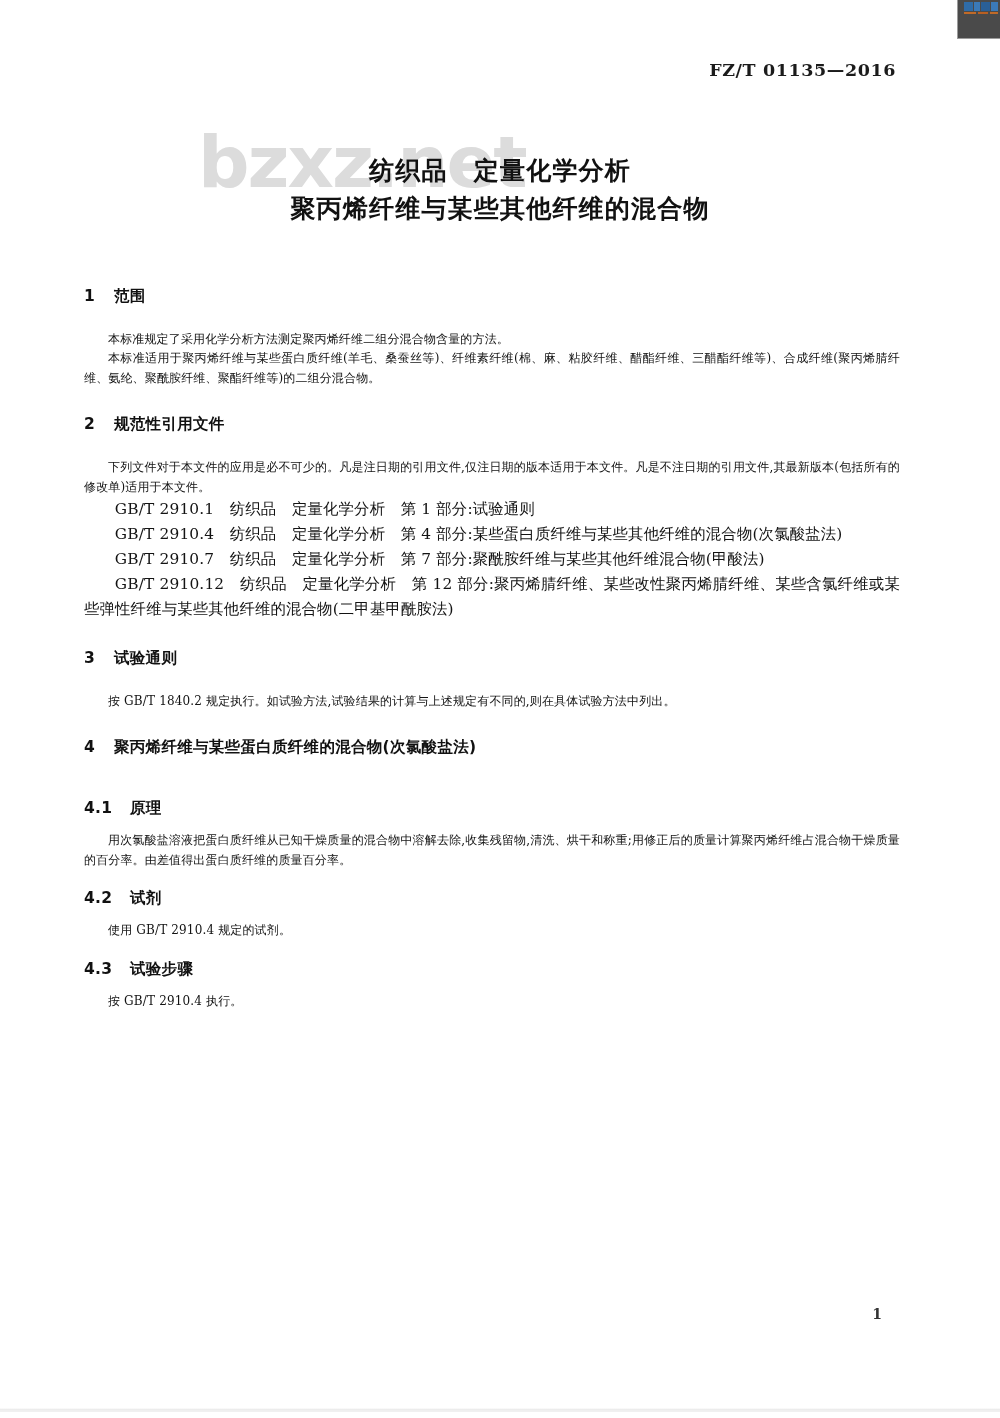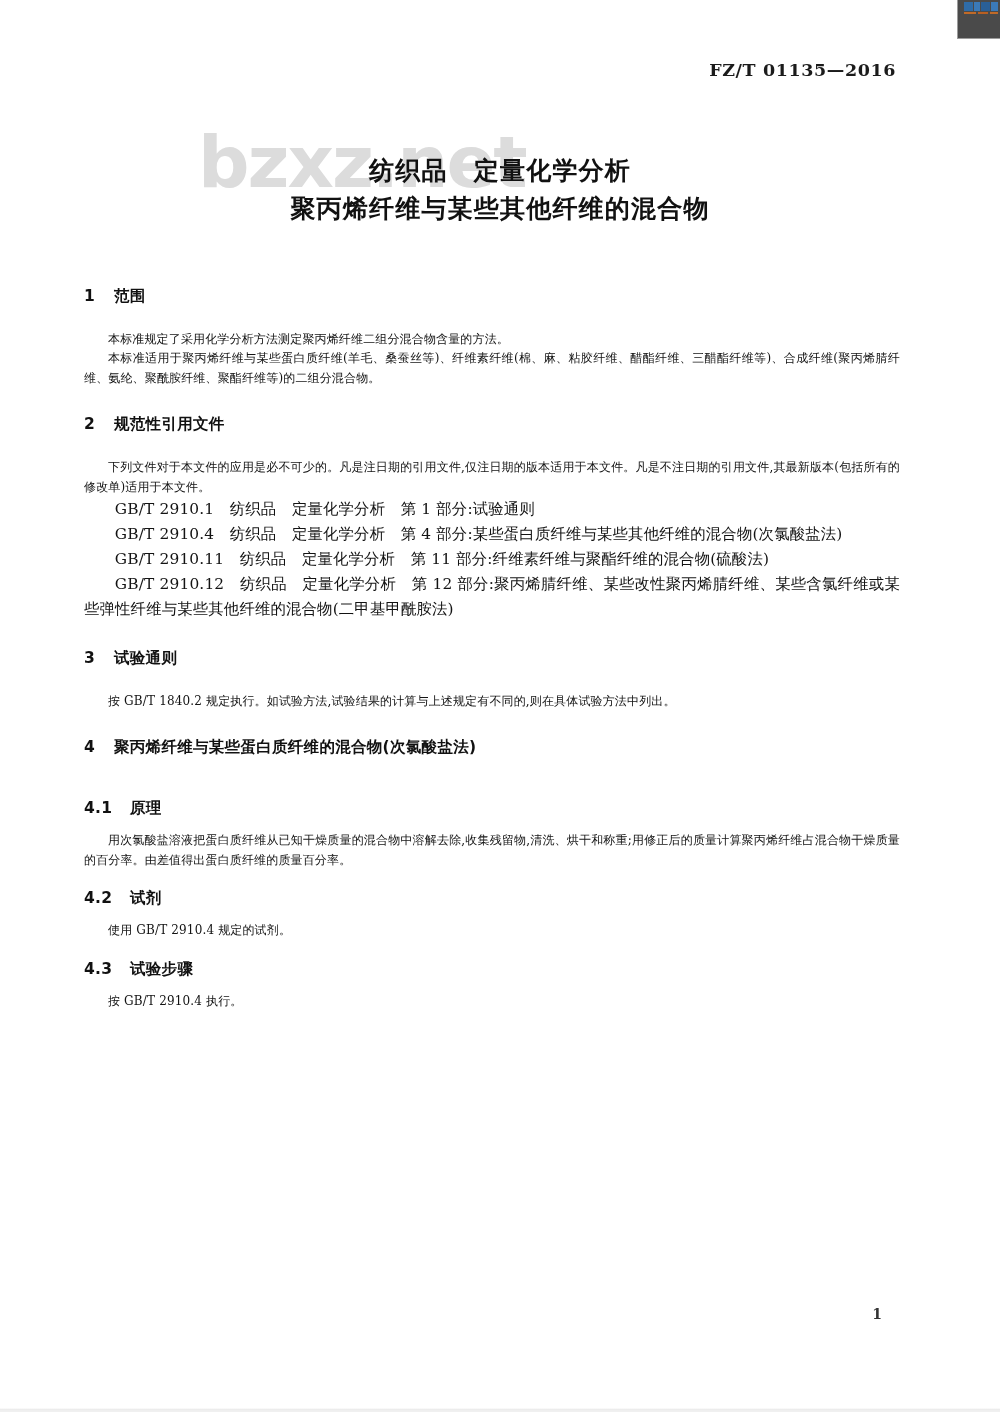--- a/index.html
+++ b/index.html
@@ -204,21 +204,21 @@
 
       <div class="gap-before-head"></div>
 
       <h2 class="section-heading sec-l1">
         <span class="sec-num">2</span><span>规范性引用文件</span>
       </h2>
       <div class="gap-after-head"></div>
       <p class="para indent">下列文件对于本文件的应用是必不可少的。凡是注日期的引用文件,仅注日期的版本适用于本文件。凡是不注日期的引用文件,其最新版本(包括所有的修改单)适用于本文件。</p>
       <p class="ref-item">GB/T 2910.1　纺织品　定量化学分析　第 1 部分:试验通则</p>
       <p class="ref-item">GB/T 2910.4　纺织品　定量化学分析　第 4 部分:某些蛋白质纤维与某些其他纤维的混合物(次氯酸盐法)</p>
-      <p class="ref-item">GB/T 2910.11　纺织品　定量化学分析　第 11 部分:纤维素纤维与聚酯纤维的混合物(硫酸法)</p>
+      <p class="ref-item">GB/T 2910.7　纺织品　定量化学分析　第 7 部分:聚酰胺纤维与某些其他纤维混合物(甲酸法)</p>
       <p class="ref-item">GB/T 2910.12　纺织品　定量化学分析　第 12 部分:聚丙烯腈纤维、某些改性聚丙烯腈纤维、某些含氯纤维或某些弹性纤维与某些其他纤维的混合物(二甲基甲酰胺法)</p>
 
       <div class="gap-before-head"></div>
 
       <h2 class="section-heading sec-l1">
         <span class="sec-num">3</span><span>试验通则</span>
       </h2>
       <div class="gap-after-head"></div>
       <p class="para indent">按 GB/T 1840.2 规定执行。如试验方法,试验结果的计算与上述规定有不同的,则在具体试验方法中列出。</p>
 

